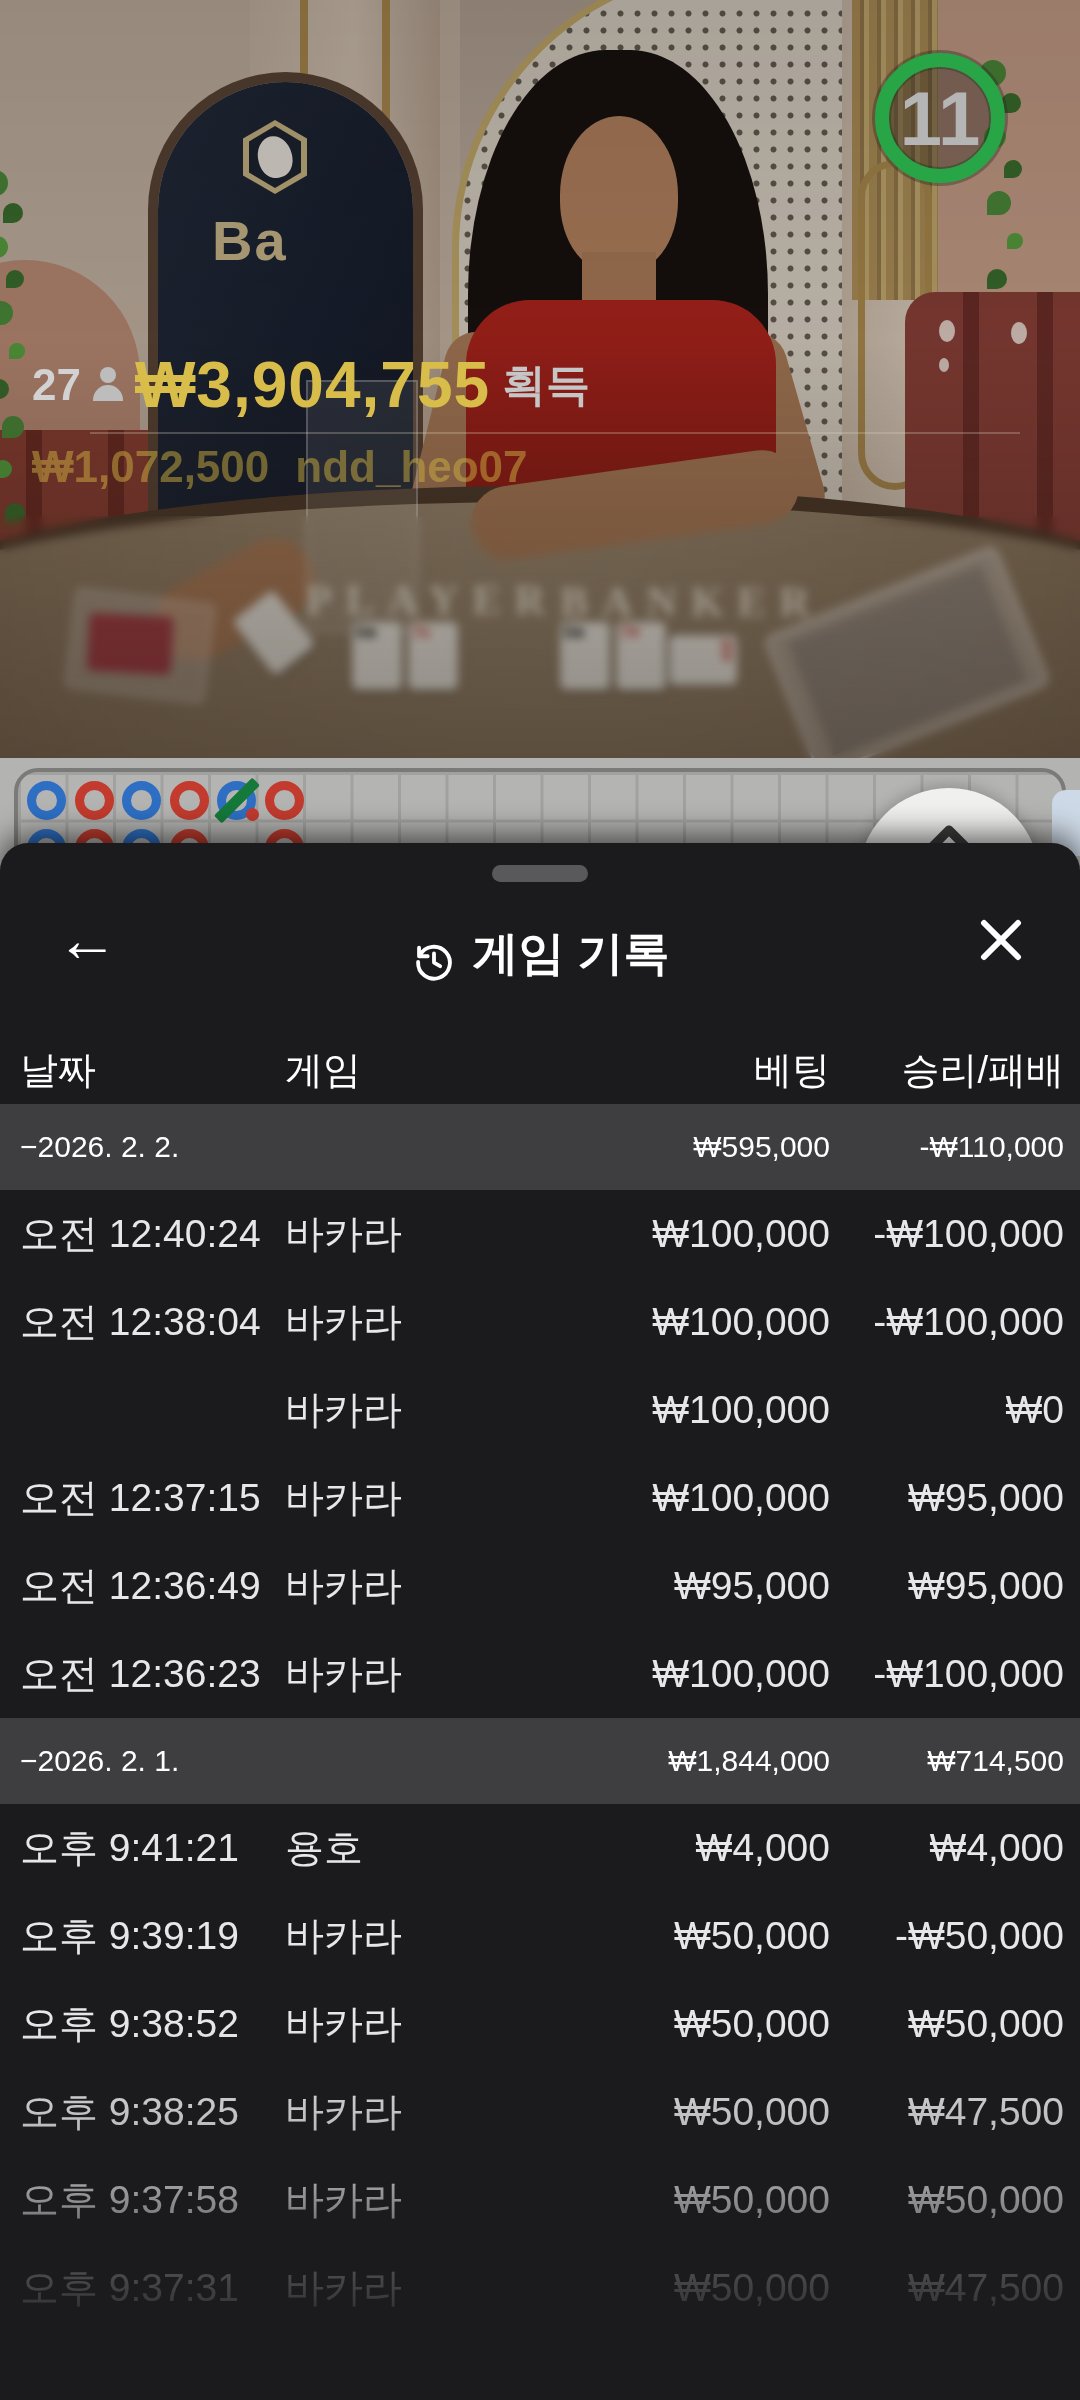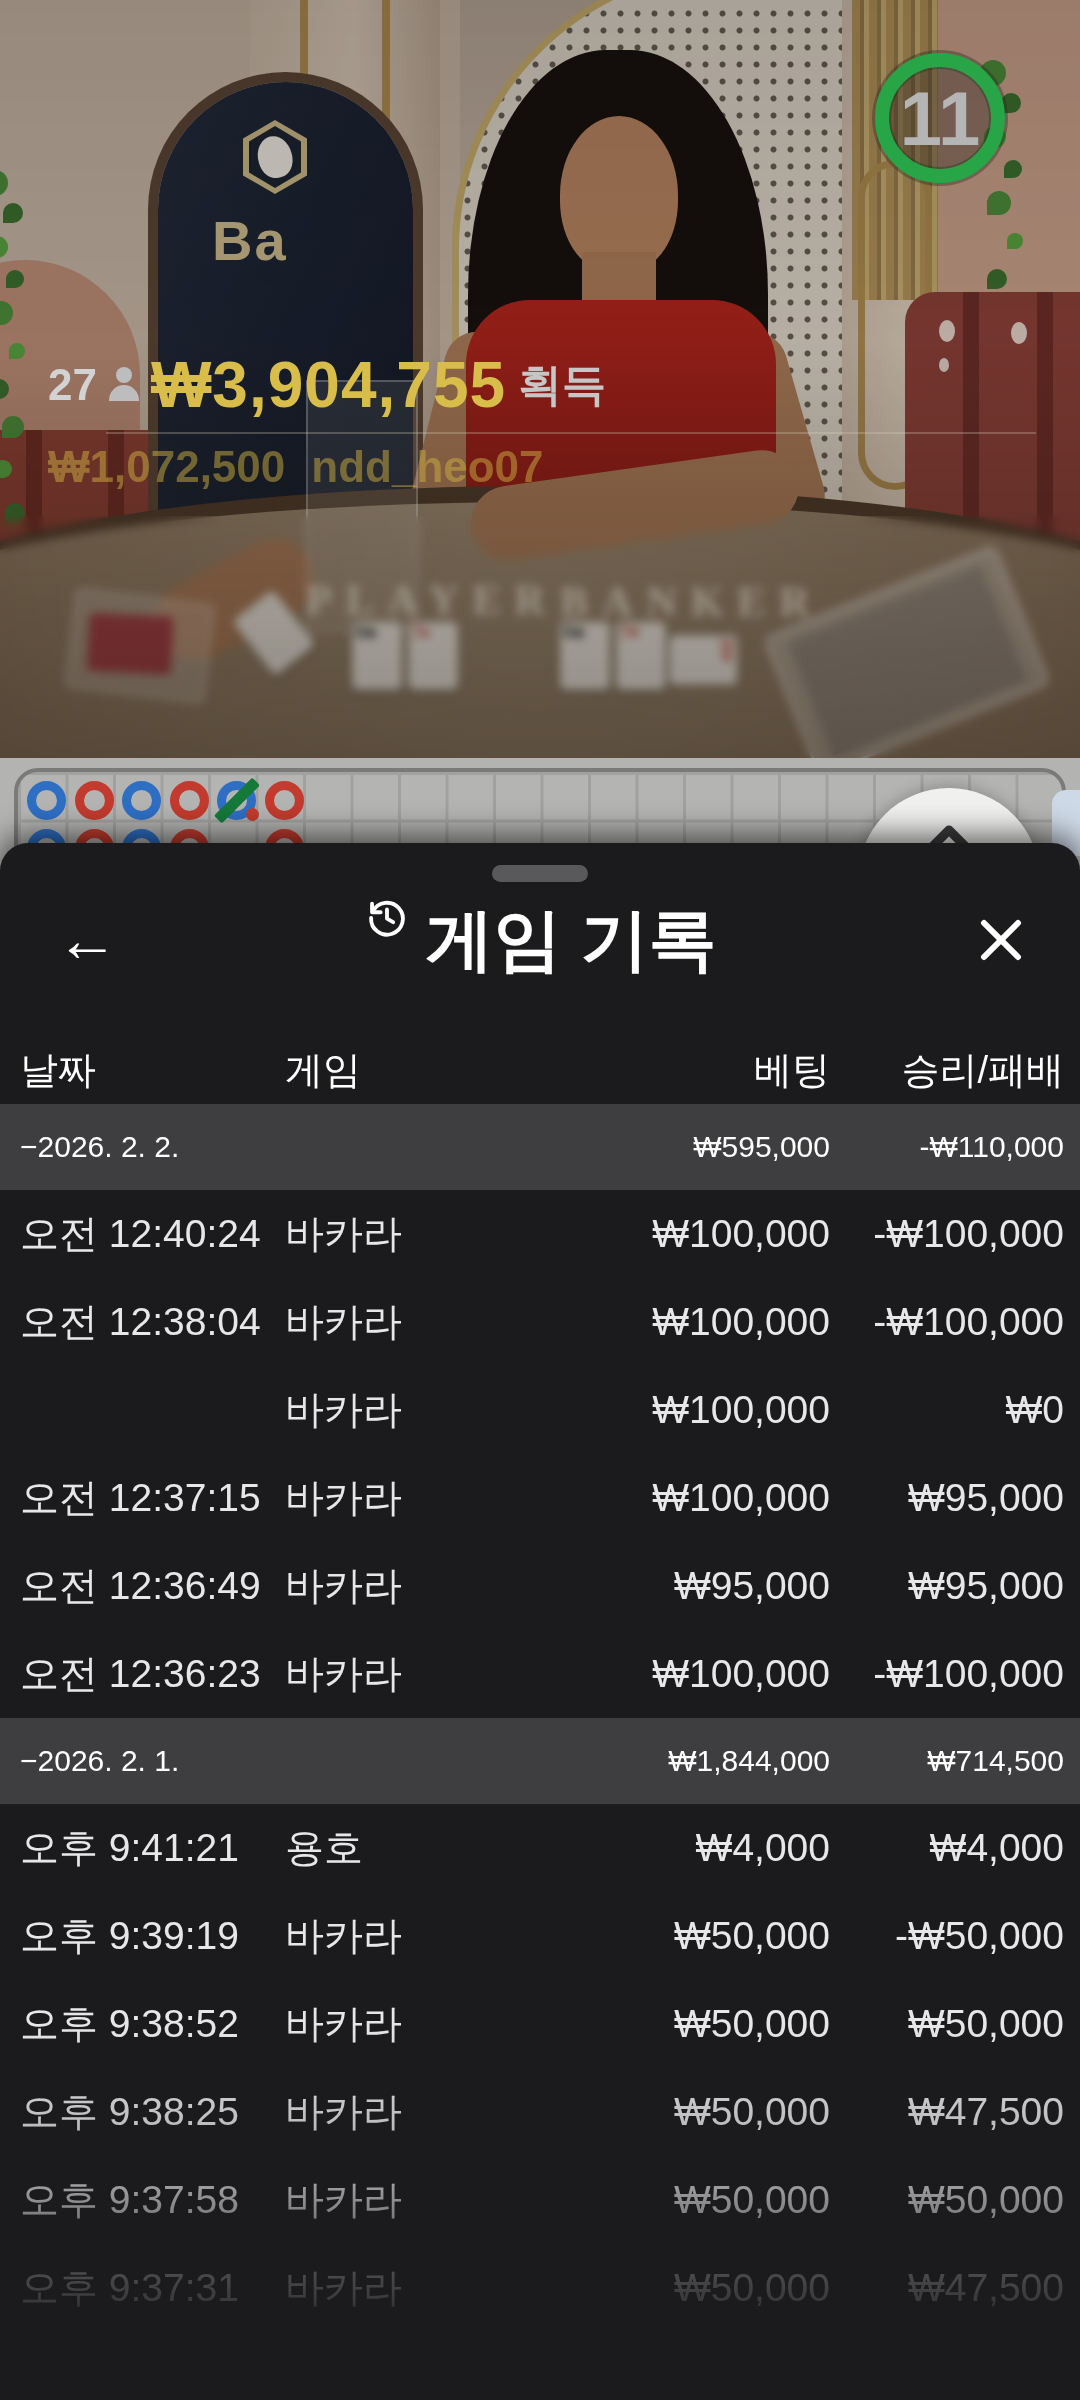--- a/index.html
+++ b/index.html
@@ -68,21 +68,21 @@
   .card-dealing{position:absolute;left:248px;top:598px;width:52px;height:70px;background:#e9e5dd;border-radius:6px;transform:rotate(-38deg);box-shadow:0 2px 4px rgba(0,0,0,.4);}
   .video-dim{position:absolute;inset:0;background:linear-gradient(180deg,rgba(0,0,0,.22) 0%,rgba(0,0,0,.16) 45%,rgba(20,14,8,.34) 78%,rgba(20,14,8,.44) 100%);}
   .blur-zone{position:absolute;left:0;top:516px;width:1080px;height:242px;backdrop-filter:blur(5px);-webkit-backdrop-filter:blur(5px);}
 
   
   .timer{position:absolute;left:872px;top:50px;width:136px;height:136px;border-radius:50%;background:rgba(45,38,32,.38);display:grid;place-items:center;}
   .timer-ring{position:absolute;inset:3px;border:14px solid #28a547;border-radius:50%;box-shadow:inset 0 0 0 2px rgba(0,60,20,.35);}
   .timer-num{position:relative;font-size:76px;font-weight:bold;color:#b5b5b5;}
 
   
-  .ticker{position:absolute;left:48px;top:348px;width:1010px;color:#ccc;}
+  .ticker{position:absolute;left:32px;top:348px;width:1010px;color:#ccc;}
   .t1{display:flex;align-items:center;gap:12px;}
   .t-count{font-size:44px;font-weight:bold;color:#d2d2d2;}
   .person-icon{position:relative;width:30px;height:36px;display:inline-block;}
   .person-icon::before{content:"";position:absolute;top:0;left:7px;width:16px;height:16px;border-radius:50%;background:#bdbdbd;}
   .person-icon::after{content:"";position:absolute;bottom:2px;left:0;width:30px;height:16px;border-radius:15px 15px 0 0;background:#bdbdbd;}
   .t-amount{font-size:64px;font-weight:bold;color:#d8bd4a;letter-spacing:1px;}
   .t-suffix{font-size:44px;font-weight:600;color:#c6c6c6;}
   .t-div{margin:10px 0 8px 58px;height:2px;width:930px;background:rgba(215,210,185,.28);}
   .t2{display:flex;gap:26px;font-size:44px;font-weight:bold;color:rgba(206,176,66,.5);}
 
@@ -100,21 +100,21 @@
   .rm-dot{position:absolute;right:1px;bottom:3px;width:13px;height:13px;border-radius:50%;background:#c23b2e;}
   .peek{position:absolute;left:858px;top:30px;width:182px;height:182px;border-radius:50%;background:#f0f0ee;box-shadow:0 -4px 14px rgba(0,0,0,.18);}
   .peek svg{position:absolute;left:61px;top:32px;}
   .side-chip{position:absolute;left:1052px;top:32px;width:46px;height:66px;border-radius:14px;background:#cdd9e6;}
 
   
   .modal{position:absolute;left:0;top:843px;width:1080px;height:1557px;background:#1b1b1d;border-radius:28px 28px 0 0;box-shadow:0 -8px 30px rgba(0,0,0,.6);}
   .handle{position:absolute;left:492px;top:22px;width:96px;height:17px;border-radius:9px;background:#59595b;}
   .m-header{position:absolute;left:0;top:52px;width:1080px;height:90px;}
   .back-btn{position:absolute;left:42px;top:0;width:90px;height:90px;background:none;border:none;color:#fff;font-size:62px;line-height:86px;text-align:center;padding:0;cursor:pointer;font-family:inherit;}
-  .m-title{position:absolute;left:0;right:0;top:0;height:90px;display:flex;align-items:flex-start;justify-content:center;gap:16px;color:#fff;font-size:68px;font-weight:bold;}
+  .m-title{position:absolute;left:0;right:0;top:0;height:90px;display:flex;align-items:flex-end;justify-content:center;gap:16px;color:#fff;font-size:46px;font-weight:bold;}
   .close-btn{position:absolute;right:48px;top:14px;width:62px;height:62px;background:none;border:none;padding:0;cursor:pointer;}
   .cols{position:absolute;left:0;top:196px;width:1080px;height:56px;color:#fff;font-size:38px;font-weight:500;}
   .cols span{position:absolute;top:6px;}
   .c-date{left:20px;}
   .c-game{left:285px;}
   .c-bet{right:250px;}
   .c-result{right:16px;}
   .list{position:absolute;left:0;top:261px;width:1080px;}
   .g-row{position:relative;width:1080px;height:86px;background:#3e3e40;font-size:30px;color:#fff;}
   .g-row span{position:absolute;top:50%;transform:translateY(-50%);}

